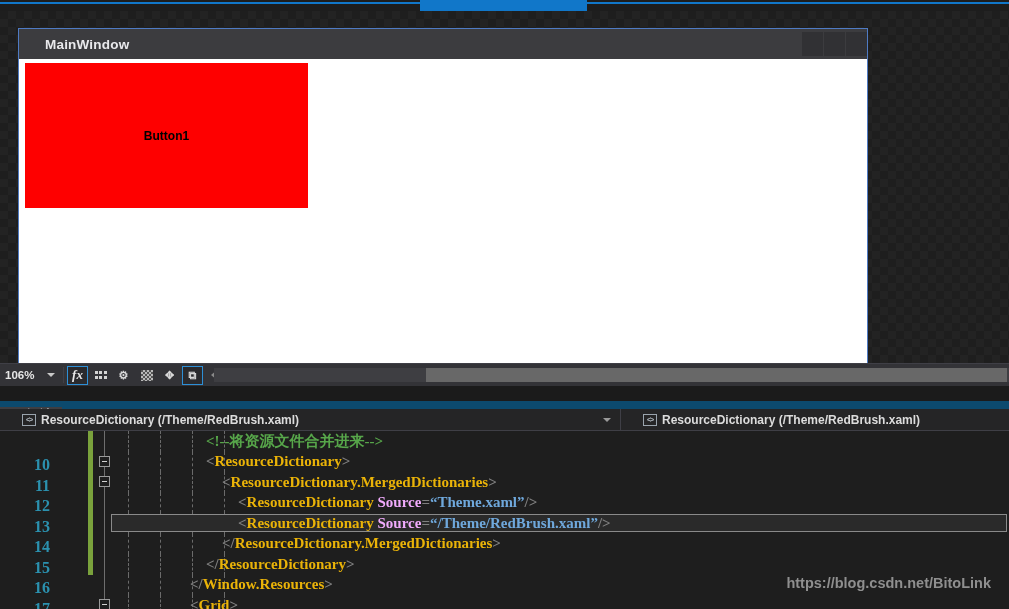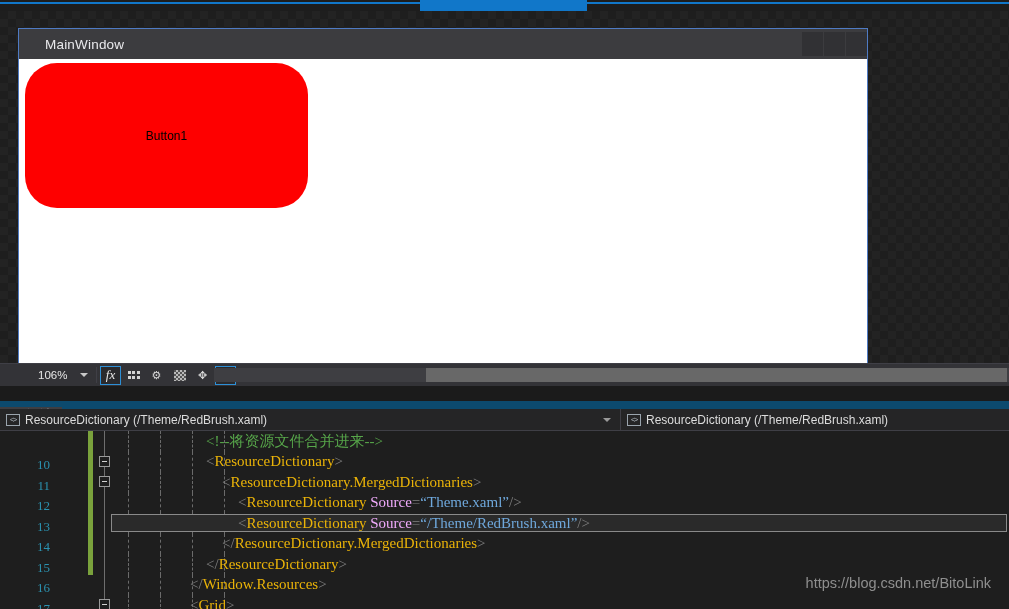--- a/index.html
+++ b/index.html
@@ -2,21 +2,21 @@
 <html><head>
 <meta charset="utf-8">
 <style>
   * { box-sizing: border-box; margin: 0; padding: 0; }
   html, body {
     width: 1009px; height: 609px;
     background: #1e1e1e;
     font-family: "Liberation Sans", sans-serif;
     overflow: hidden;
   }
-  #root { position: relative; width: 1009px; height: 506px; background: #1b1b1b; }
+  #root { position: relative; width: 1009px; height: 506px; background: #1b1b1b; font-weight: bold; }
 
   
   .top-strip { position:absolute; left:0; top:0; width:1009px; height:11px; background:#1d1d1d; }
   .top-strip .rule { position:absolute; left:0; top:2px; width:1009px; height:2px; background:#1177c9; }
   .top-strip .tabhl { position:absolute; left:420px; top:0px; width:167px; height:11px; background:#1177c9; }
 
   
   .designer-surface {
     position:absolute; left:0; top:11px; width:1009px; height:352px;
     background:#1e1e1e;
@@ -40,29 +40,28 @@
   }
   .win-btns { position:absolute; right:0; top:3px; display:flex; gap:1px; }
   .win-btn { width:21px; height:24px; background:#313134; }
   .app-client { position:absolute; left:0; top:30px; right:0; bottom:0; background:#ffffff; }
 
   .btn-red {
     position:absolute; background:#fe0000;
     color:#000000; font-size:12px;
     display:flex; align-items:center; justify-content:center;
   }
-  #btn1 { left:6px;  top:4px;   width:283px; height:145px;border-radius:32px; }
+  #btn1 { left:6px;  top:4px;   width:283px; height:145px; }
   #btn2 { left:284px; top:149px; width:279px; height:143px; }
 
   
   .designer-toolbar {
     position:absolute; left:0; top:363px; width:1009px; height:23px;
     background:#333337; display:flex; align-items:center;
     border-top:1px solid #3f3f46;
-    padding-left:33px;
   }
   .zoom-combo {
     display:flex; align-items:center; width:58px; height:19px; margin-left:2px;
     color:#e6e6e6; font-size:11.5px; position:relative;
   }
   .zoom-combo .val { padding-left:3px; }
   .zoom-combo .caret {
     position:absolute; right:5px; top:7px;
     border-left:4px solid transparent; border-right:4px solid transparent;
     border-top:4px solid #c9c9c9;
@@ -108,21 +107,21 @@
   .swap { color:#dcdcdc; font-size:12px; padding:0 12px; display:flex; align-items:center; }
   .popout { color:#3a9ad9; font-size:12px; display:flex; align-items:center; padding:0 8px; }
 
   
   .crumb-row {
     position:absolute; left:0; top:409px; width:1009px; height:22px;
     background:#252526; display:flex; align-items:center;
     border-bottom:1px solid #3f3f46;
   }
   .crumb {
-    display:flex; align-items:center; gap:5px; height:22px; padding-left:6px;
+    display:flex; align-items:center; gap:5px; height:22px; padding-left:22px;
     color:#dcdcdc; font-size:12px; position:relative;
   }
   .crumb.left { width:621px; border-right:1px solid #3f3f46; }
   .crumb.right { flex:1; }
   .crumb .caret {
     position:absolute; right:9px; top:9px;
     border-left:4px solid transparent; border-right:4px solid transparent;
     border-top:4px solid #9a9a9a;
   }
   .crumb-ico {
@@ -135,21 +134,21 @@
   .editor {
     position:absolute; left:0; top:431px; width:1009px; height:178px;
     background:#1e1e1e; overflow:hidden;
   }
   .code-line {
     position:relative; height:20.5px; display:flex; align-items:center;
     font-family:"Liberation Serif", serif; font-size:15px; white-space:pre;
   }
   .gutter-num {
     width:58px; text-align:right; padding-right:8px;
-    color:#2b91af; font-family:"Liberation Serif", serif; font-size:13px;margin-top:48px;
+    color:#2b91af; font-family:"Liberation Serif", serif; font-size:16px;margin-top:48px;
   }
   .changebar { position:absolute; left:88px; top:0; width:5px; height:100%; }
   .changebar.green { background:#7aa23c; }
   .glyph-box {
     position:absolute; left:99px; top:4px; width:11px; height:11px;
     border:1px solid #9a9a9a; background:#1e1e1e;
     display:flex; align-items:center; justify-content:center;
   }
   .glyph-box::before { content:""; width:5px; height:1px; background:#d0d0d0; }
   .vline { position:absolute; left:104px; top:0; width:1px; height:100%; background:#6e6e6e; }

